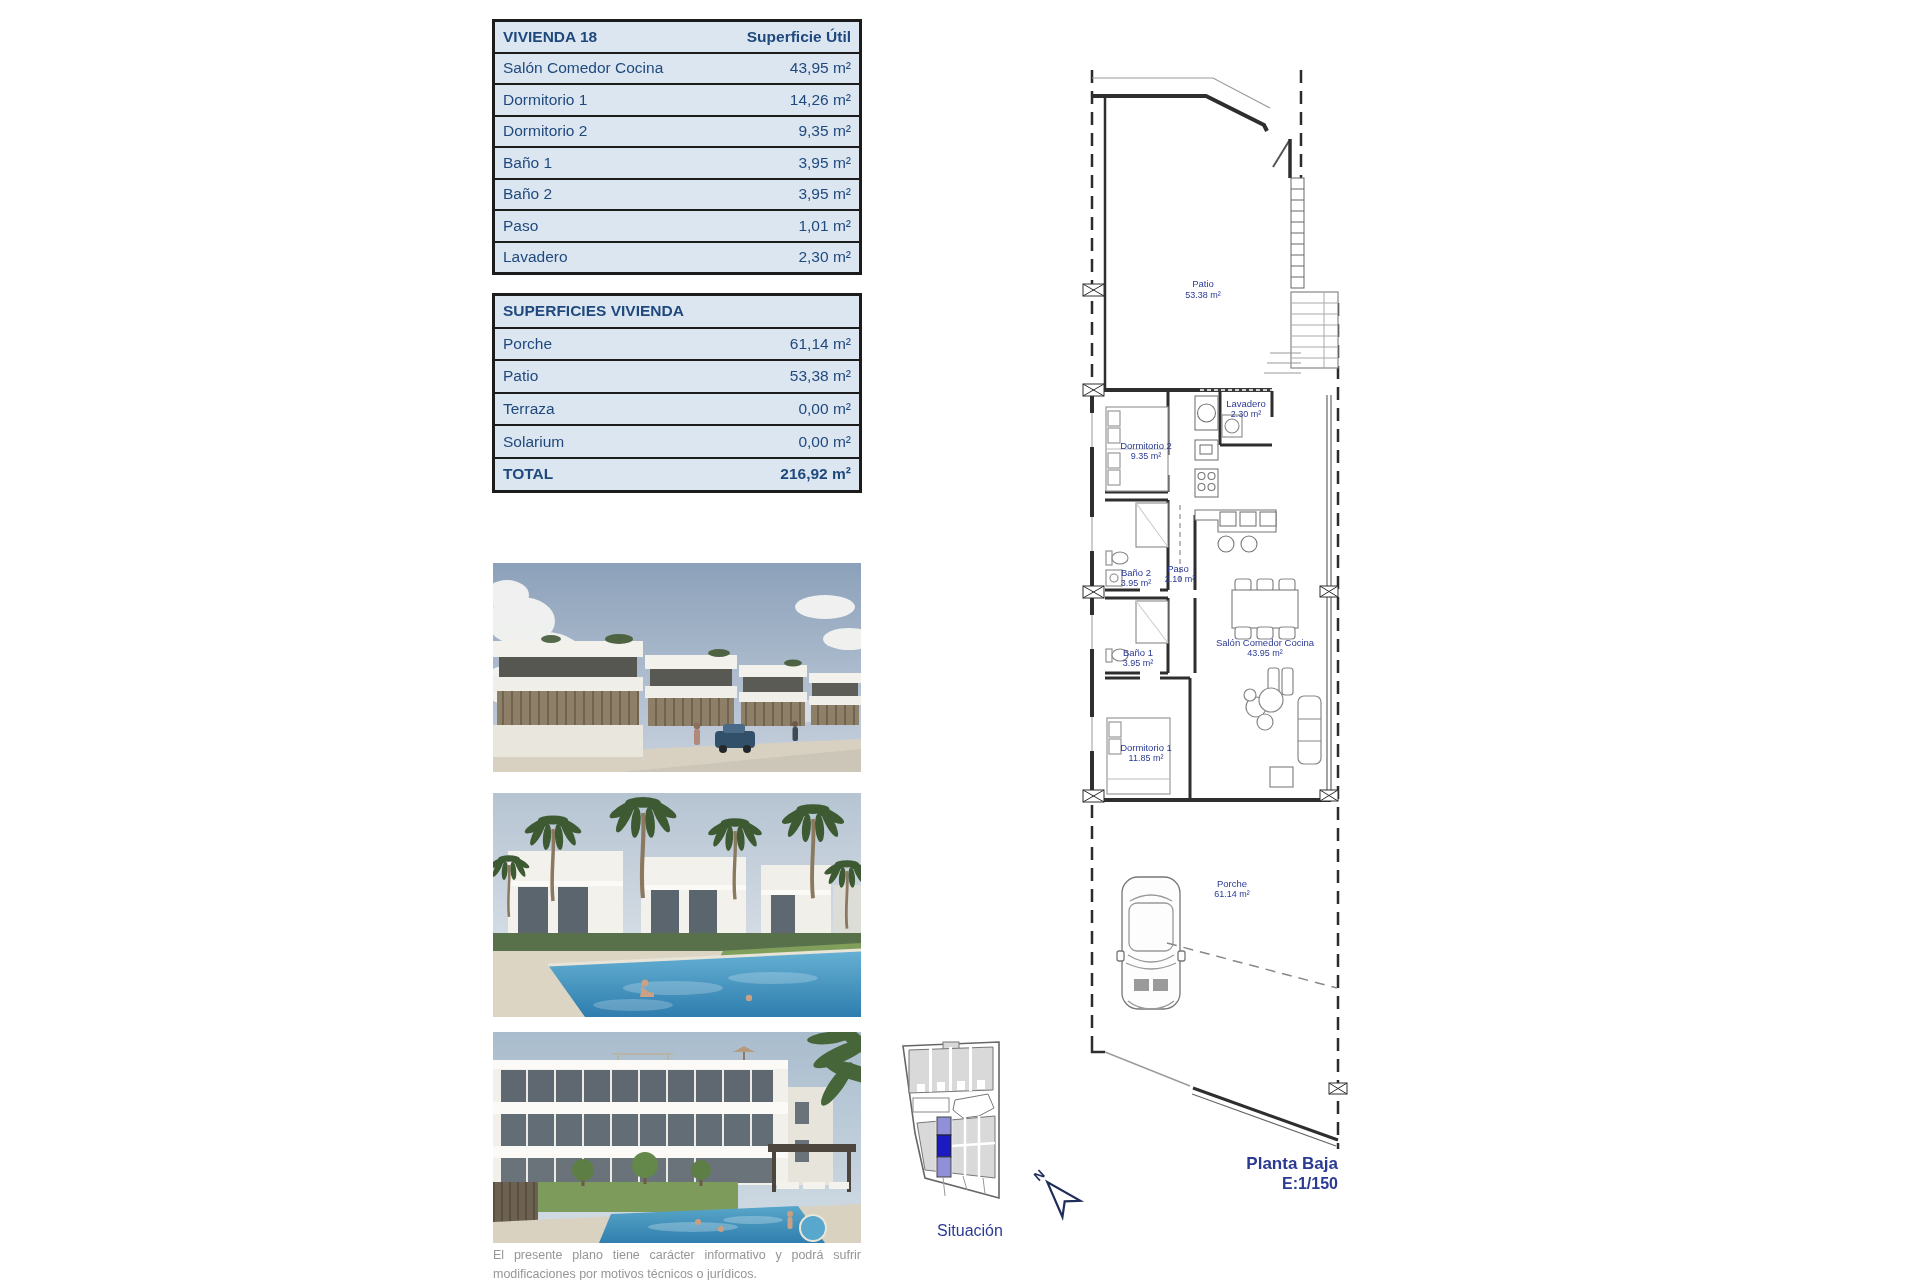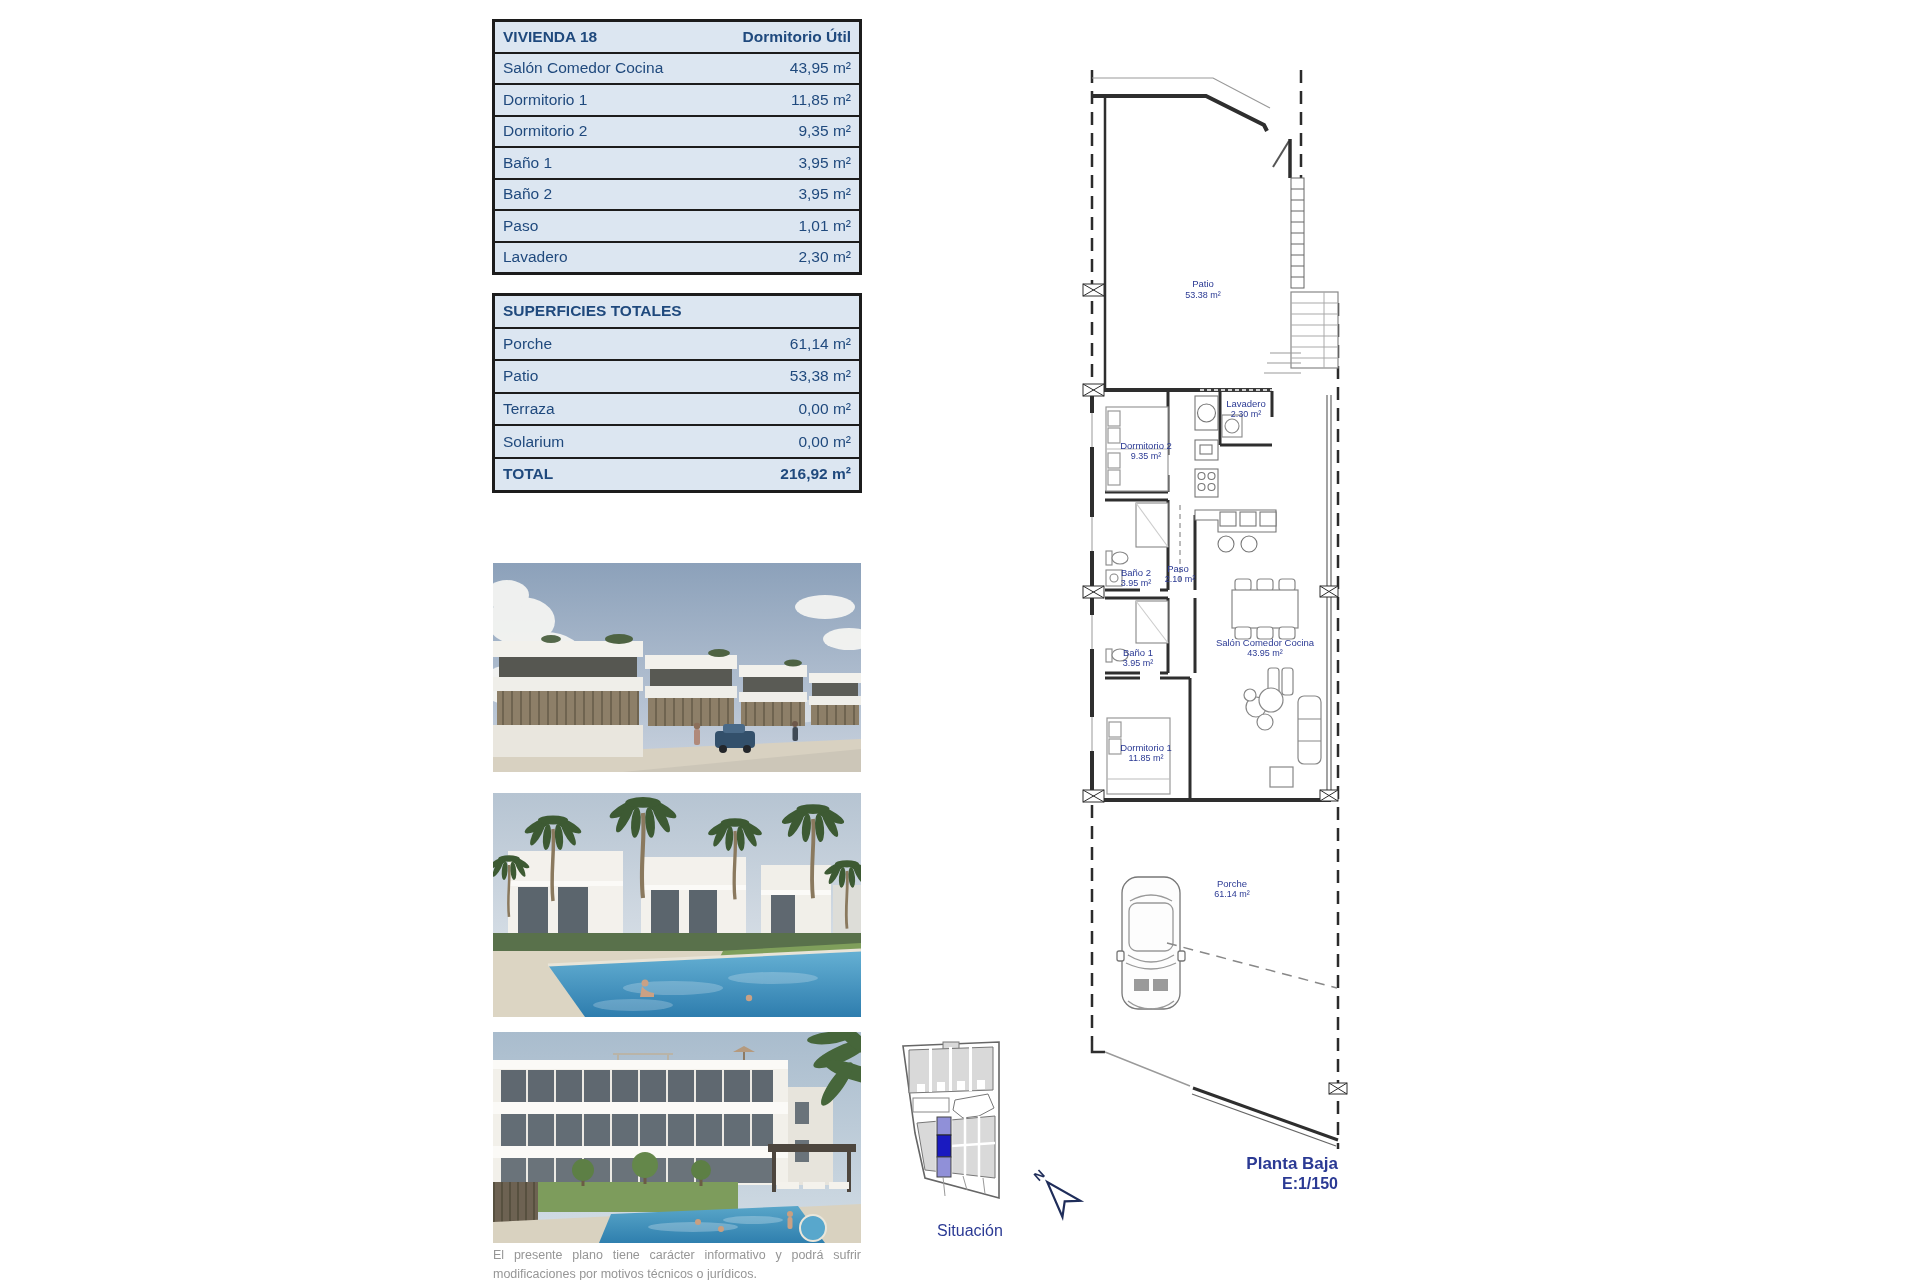--- a/index.html
+++ b/index.html
@@ -29,29 +29,29 @@
   .abs{position:absolute;}
 </style>
 </head>
 <body>
 
 <div class="page">
 
   <div class="tbl t1" style="left:492px;top:19px;">
     <div class="trow bold">
       <span>VIVIENDA 18</span>
-      <span>Dormitorio Útil</span>
+      <span>Superficie Útil</span>
     </div>
     <div class="trow">
         <span>Salón Comedor Cocina</span>
         <span>43,95 m²</span>
       </div>
     <div class="trow">
         <span>Dormitorio 1</span>
-        <span>11,85 m²</span>
+        <span>14,26 m²</span>
       </div>
     <div class="trow">
         <span>Dormitorio 2</span>
         <span>9,35 m²</span>
       </div>
     <div class="trow">
         <span>Baño 1</span>
         <span>3,95 m²</span>
       </div>
     <div class="trow">
@@ -63,21 +63,21 @@
         <span>1,01 m²</span>
       </div>
     <div class="trow">
         <span>Lavadero</span>
         <span>2,30 m²</span>
       </div>
   </div>
 
   <div class="tbl t2" style="left:492px;top:293px;">
     <div class="trow bold">
-      <span>SUPERFICIES TOTALES</span>
+      <span>SUPERFICIES VIVIENDA</span>
     </div>
     <div class="trow">
         <span>Porche</span>
         <span>61,14 m²</span>
       </div>
     <div class="trow">
         <span>Patio</span>
         <span>53,38 m²</span>
       </div>
     <div class="trow">

